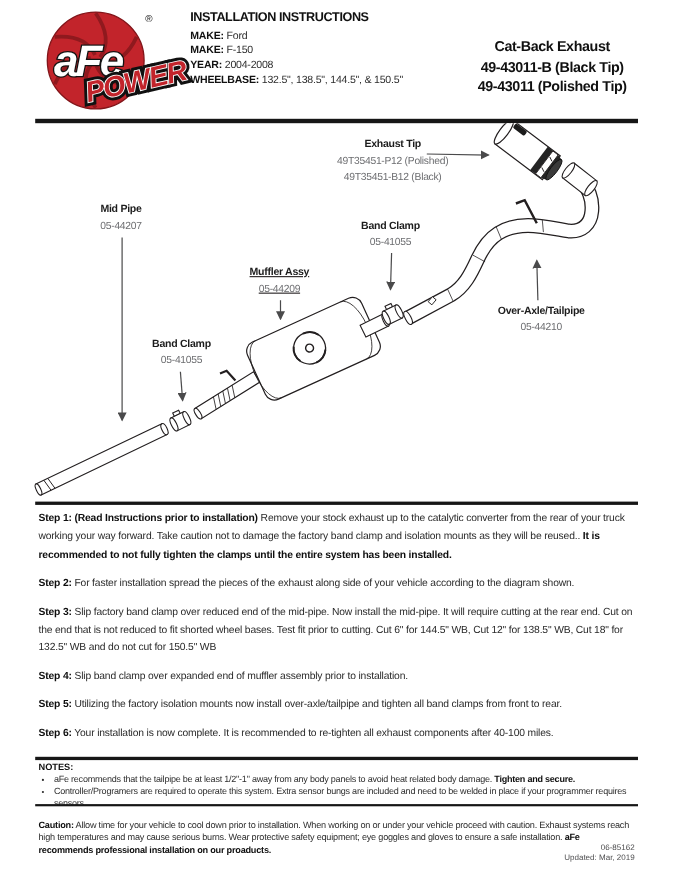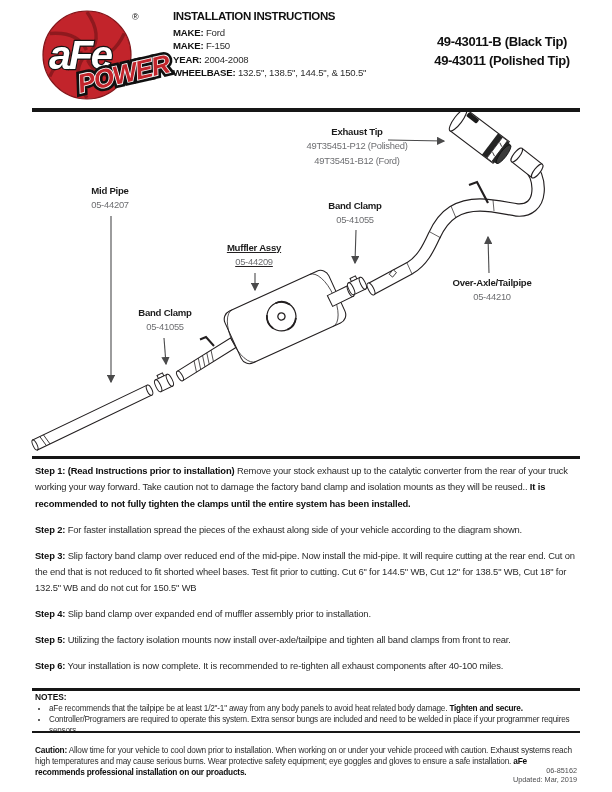--- a/index.html
+++ b/index.html
@@ -78,20 +78,21 @@
 
   <div class="hdr-center">
     <h1 class="hdr-title">INSTALLATION INSTRUCTIONS</h1>
     <div class="spec-row"><b>MAKE:</b><span> Ford</span></div>
     <div class="spec-row"><b>MAKE:</b><span> F-150</span></div>
     <div class="spec-row"><b>YEAR:</b><span> 2004-2008</span></div>
     <div class="spec-row"><b>WHEELBASE:</b><span> 132.5", 138.5", 144.5", &amp; 150.5"</span></div>
   </div>
 
   <div class="product">
+    <div>Cat-Back Exhaust</div>
     <div>49-43011-B (Black Tip)</div>
     <div>49-43011 (Polished Tip)</div>
   </div>
 
   <div class="rule" id="rule-header"></div>
 
   <div class="diagram">
     <svg viewBox="0 0 612 344" width="612" height="344">
       <defs>
         <marker id="ah" viewBox="0 0 10 10" refX="8.5" refY="5" markerWidth="7.5" markerHeight="7.5" orient="auto-start-reverse">
@@ -192,21 +193,21 @@
         <line x1="164" y1="226" x2="166" y2="252" marker-end="url(#ah)"></line>
         <line x1="255" y1="161" x2="255" y2="178" marker-end="url(#ah)"></line>
         <line x1="356" y1="118" x2="355" y2="151" marker-end="url(#ah)"></line>
         <line x1="489" y1="161" x2="488" y2="125" marker-end="url(#ah)"></line>
       </g>
     </svg>
 
     <div class="dlabel" id="lbl-exhaust-tip">
       <div class="t">Exhaust Tip</div>
       <div class="p">49T35451-P12 (Polished)</div>
-      <div class="p">49T35451-B12 (Ford)</div>
+      <div class="p">49T35451-B12 (Black)</div>
     </div>
     <div class="dlabel" id="lbl-mid-pipe">
       <div class="t">Mid Pipe</div>
       <div class="p">05-44207</div>
     </div>
     <div class="dlabel" id="lbl-band-clamp-left">
       <div class="t">Band Clamp</div>
       <div class="p">05-41055</div>
     </div>
     <div class="dlabel" id="lbl-muffler">

